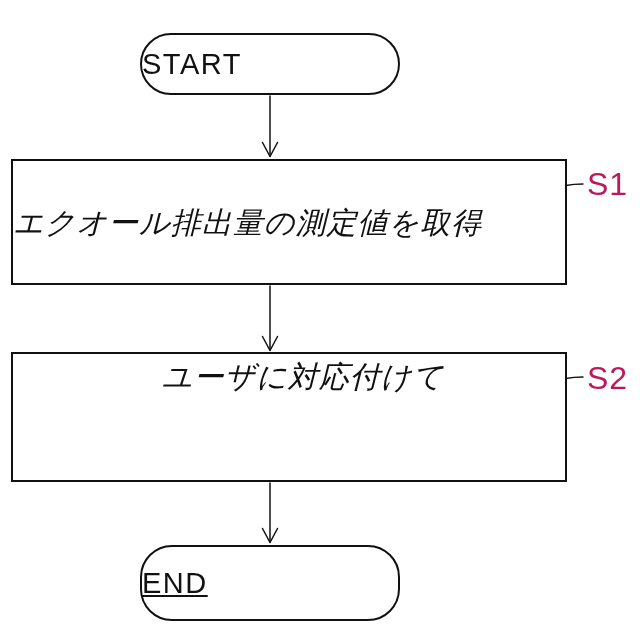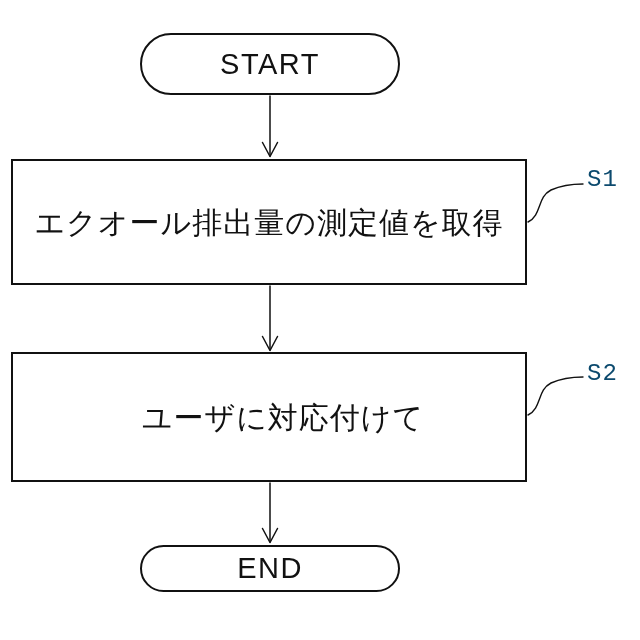--- a/index.html
+++ b/index.html
@@ -24,48 +24,48 @@
     height: 640px;
     pointer-events: none;
   }
   .node {
     position: absolute;
     box-sizing: border-box;
     border: 2.5px solid #111111;
     background: #ffffff;
     display: flex;
     align-items: center;
-    justify-content: center;
+    justify-content: flex-start;
     text-align: center;
   }
   .terminal {
     left: 140px;
     width: 260px;
     height: 62px;
     border-radius: 32px;
     font-size: 29px;
     letter-spacing: 1.5px;
   }
   .terminal.start { top: 33px; }
-  .terminal.end   { top: 545px; height: 47px; }
+  .terminal.end   { top: 545px; height: 76px; text-decoration: underline; }
   .process {
     left: 11px;
-    width: 516px;
+    width: 556px;
     font-size: 30px;
     letter-spacing: 1px;
     line-height: 45px;
+    font-style: italic;
   }
   .process.s1 { top: 159px; height: 126px; }
   .process.s2 { top: 352px; height: 130px; flex-direction: column; padding-left: 28px; }
   .step-label {
     position: absolute;
-    font-size: 24px;
+    font-size: 32px;
     letter-spacing: 1px;
-    color: #0c4a6e;
-    font-family: Liberation Mono, monospace;
+    color: #be185d;
   }
   .step-label.s1 { left: 587px; top: 166px; }
   .step-label.s2 { left: 587px; top: 360px; text-align: right; }
 </style>
 </head>
 <body>
 
 <div class="canvas">
 
   <svg class="connectors" viewBox="0 0 640 640" fill="none" stroke-linecap="round" stroke-linejoin="round">

